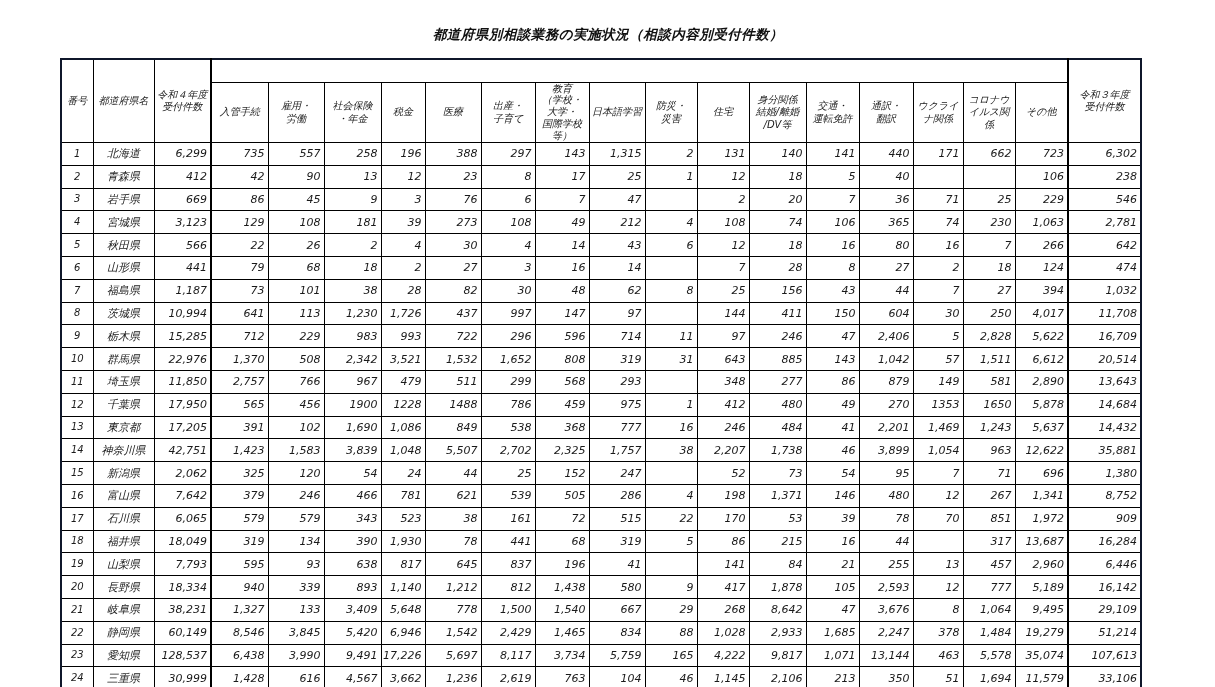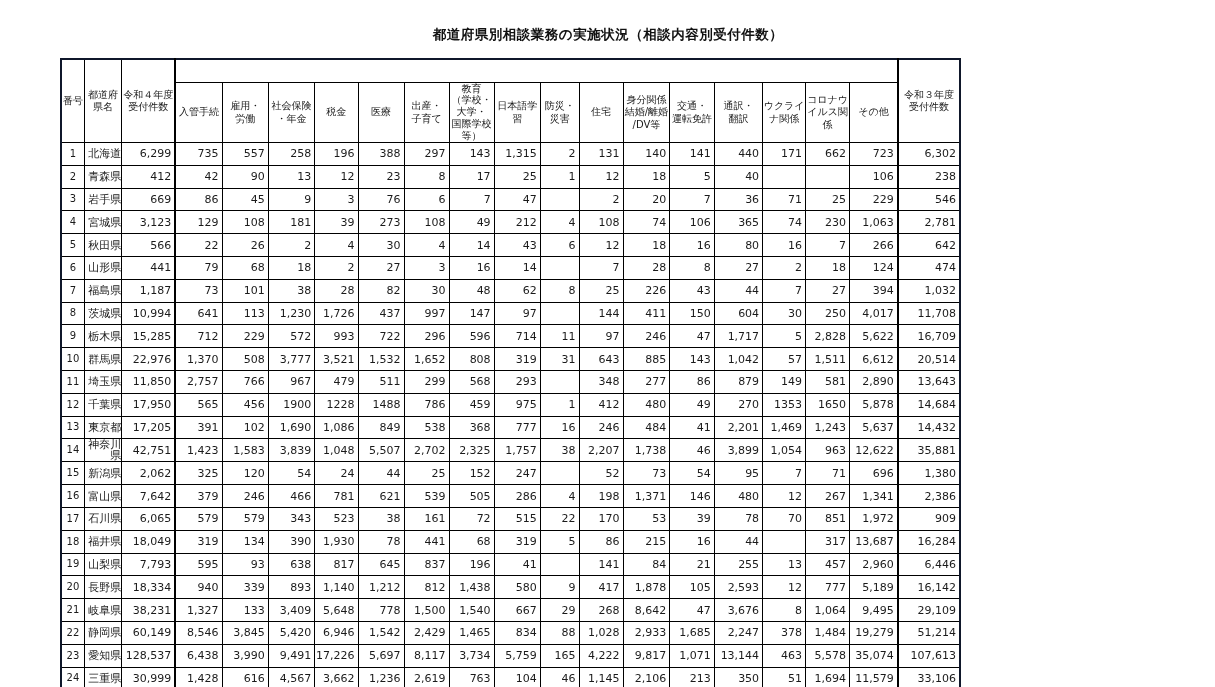--- a/index.html
+++ b/index.html
@@ -1,30 +1,30 @@
 <!DOCTYPE html>
 <html><head>
 <meta charset="utf-8">
 <style>
   html,body{margin:0;padding:0;background:#ffffff;}
   body{width:1215px;height:687px;font-family:"DejaVu Sans","Liberation Sans",sans-serif;color:#1a1a1a;}
-  .page{position:relative;width:961px;height:687px;background:#fff;overflow:hidden;}
+  .page{position:relative;width:1215px;height:687px;background:#fff;overflow:hidden;font-style:italic;}
   .title{position:absolute;top:26px;left:68px;width:1080px;text-align:center;
          font-size:13.5px;font-weight:bold;letter-spacing:.5px;color:#111;}
   table.main{position:absolute;left:60px;top:58px;border-collapse:collapse;table-layout:fixed;
          border:2px solid #0f172a;}
   th,td{border:1px solid #000;padding:0;overflow:hidden;vertical-align:middle;}
   thead th{font-weight:normal;text-align:center;white-space:pre-line;font-size:10px;line-height:1.25;}
   tr.strip-row th.strip{height:22px;}
   tr.cat-row th{height:54px;}
   th.edu{line-height:1.1;margin-top:20px;}
   .sub{display:block;font-size:10px;line-height:1.2;white-space:pre-line;}
   tbody td{height:21.8px;font-size:11px;line-height:1;}
   td.num{text-align:right;padding-right:3px;}
-  td.ctr{text-align:right;}
+  td.ctr{text-align:center;}
   td.no{font-size:10px;text-align:center;}
   .thick-l{border-left:2px solid #000 !important;}
 </style>
 </head>
 <body>
 
 <div class="page">
   <div class="title">都道府県別相談業務の実施状況（相談内容別受付件数）</div>
 
   <table class="main">
@@ -232,21 +232,21 @@
           <td class="num thick-l">73</td>
           <td class="num">101</td>
           <td class="num">38</td>
           <td class="num">28</td>
           <td class="num">82</td>
           <td class="num">30</td>
           <td class="num">48</td>
           <td class="num">62</td>
           <td class="num">8</td>
           <td class="num">25</td>
-          <td class="num">226</td>
+          <td class="num">156</td>
           <td class="num">43</td>
           <td class="num">44</td>
           <td class="num">7</td>
           <td class="num">27</td>
           <td class="num">394</td>
           <td class="num thick-l">1,032</td>
         </tr>
         <tr>
           <td class="no">8</td>
           <td class="ctr">茨城県</td>
@@ -268,43 +268,43 @@
           <td class="num">250</td>
           <td class="num">4,017</td>
           <td class="num thick-l">11,708</td>
         </tr>
         <tr>
           <td class="no">9</td>
           <td class="ctr">栃木県</td>
           <td class="num">15,285</td>
           <td class="num thick-l">712</td>
           <td class="num">229</td>
-          <td class="num">572</td>
+          <td class="num">983</td>
           <td class="num">993</td>
           <td class="num">722</td>
           <td class="num">296</td>
           <td class="num">596</td>
           <td class="num">714</td>
           <td class="num">11</td>
           <td class="num">97</td>
           <td class="num">246</td>
           <td class="num">47</td>
-          <td class="num">1,717</td>
+          <td class="num">2,406</td>
           <td class="num">5</td>
           <td class="num">2,828</td>
           <td class="num">5,622</td>
           <td class="num thick-l">16,709</td>
         </tr>
         <tr>
           <td class="no">10</td>
           <td class="ctr">群馬県</td>
           <td class="num">22,976</td>
           <td class="num thick-l">1,370</td>
           <td class="num">508</td>
-          <td class="num">3,777</td>
+          <td class="num">2,342</td>
           <td class="num">3,521</td>
           <td class="num">1,532</td>
           <td class="num">1,652</td>
           <td class="num">808</td>
           <td class="num">319</td>
           <td class="num">31</td>
           <td class="num">643</td>
           <td class="num">885</td>
           <td class="num">143</td>
           <td class="num">1,042</td>
@@ -436,21 +436,21 @@
           <td class="num">505</td>
           <td class="num">286</td>
           <td class="num">4</td>
           <td class="num">198</td>
           <td class="num">1,371</td>
           <td class="num">146</td>
           <td class="num">480</td>
           <td class="num">12</td>
           <td class="num">267</td>
           <td class="num">1,341</td>
-          <td class="num thick-l">2,386</td>
+          <td class="num thick-l">8,752</td>
         </tr>
         <tr>
           <td class="no">17</td>
           <td class="ctr">石川県</td>
           <td class="num">6,065</td>
           <td class="num thick-l">579</td>
           <td class="num">579</td>
           <td class="num">343</td>
           <td class="num">523</td>
           <td class="num">38</td>

